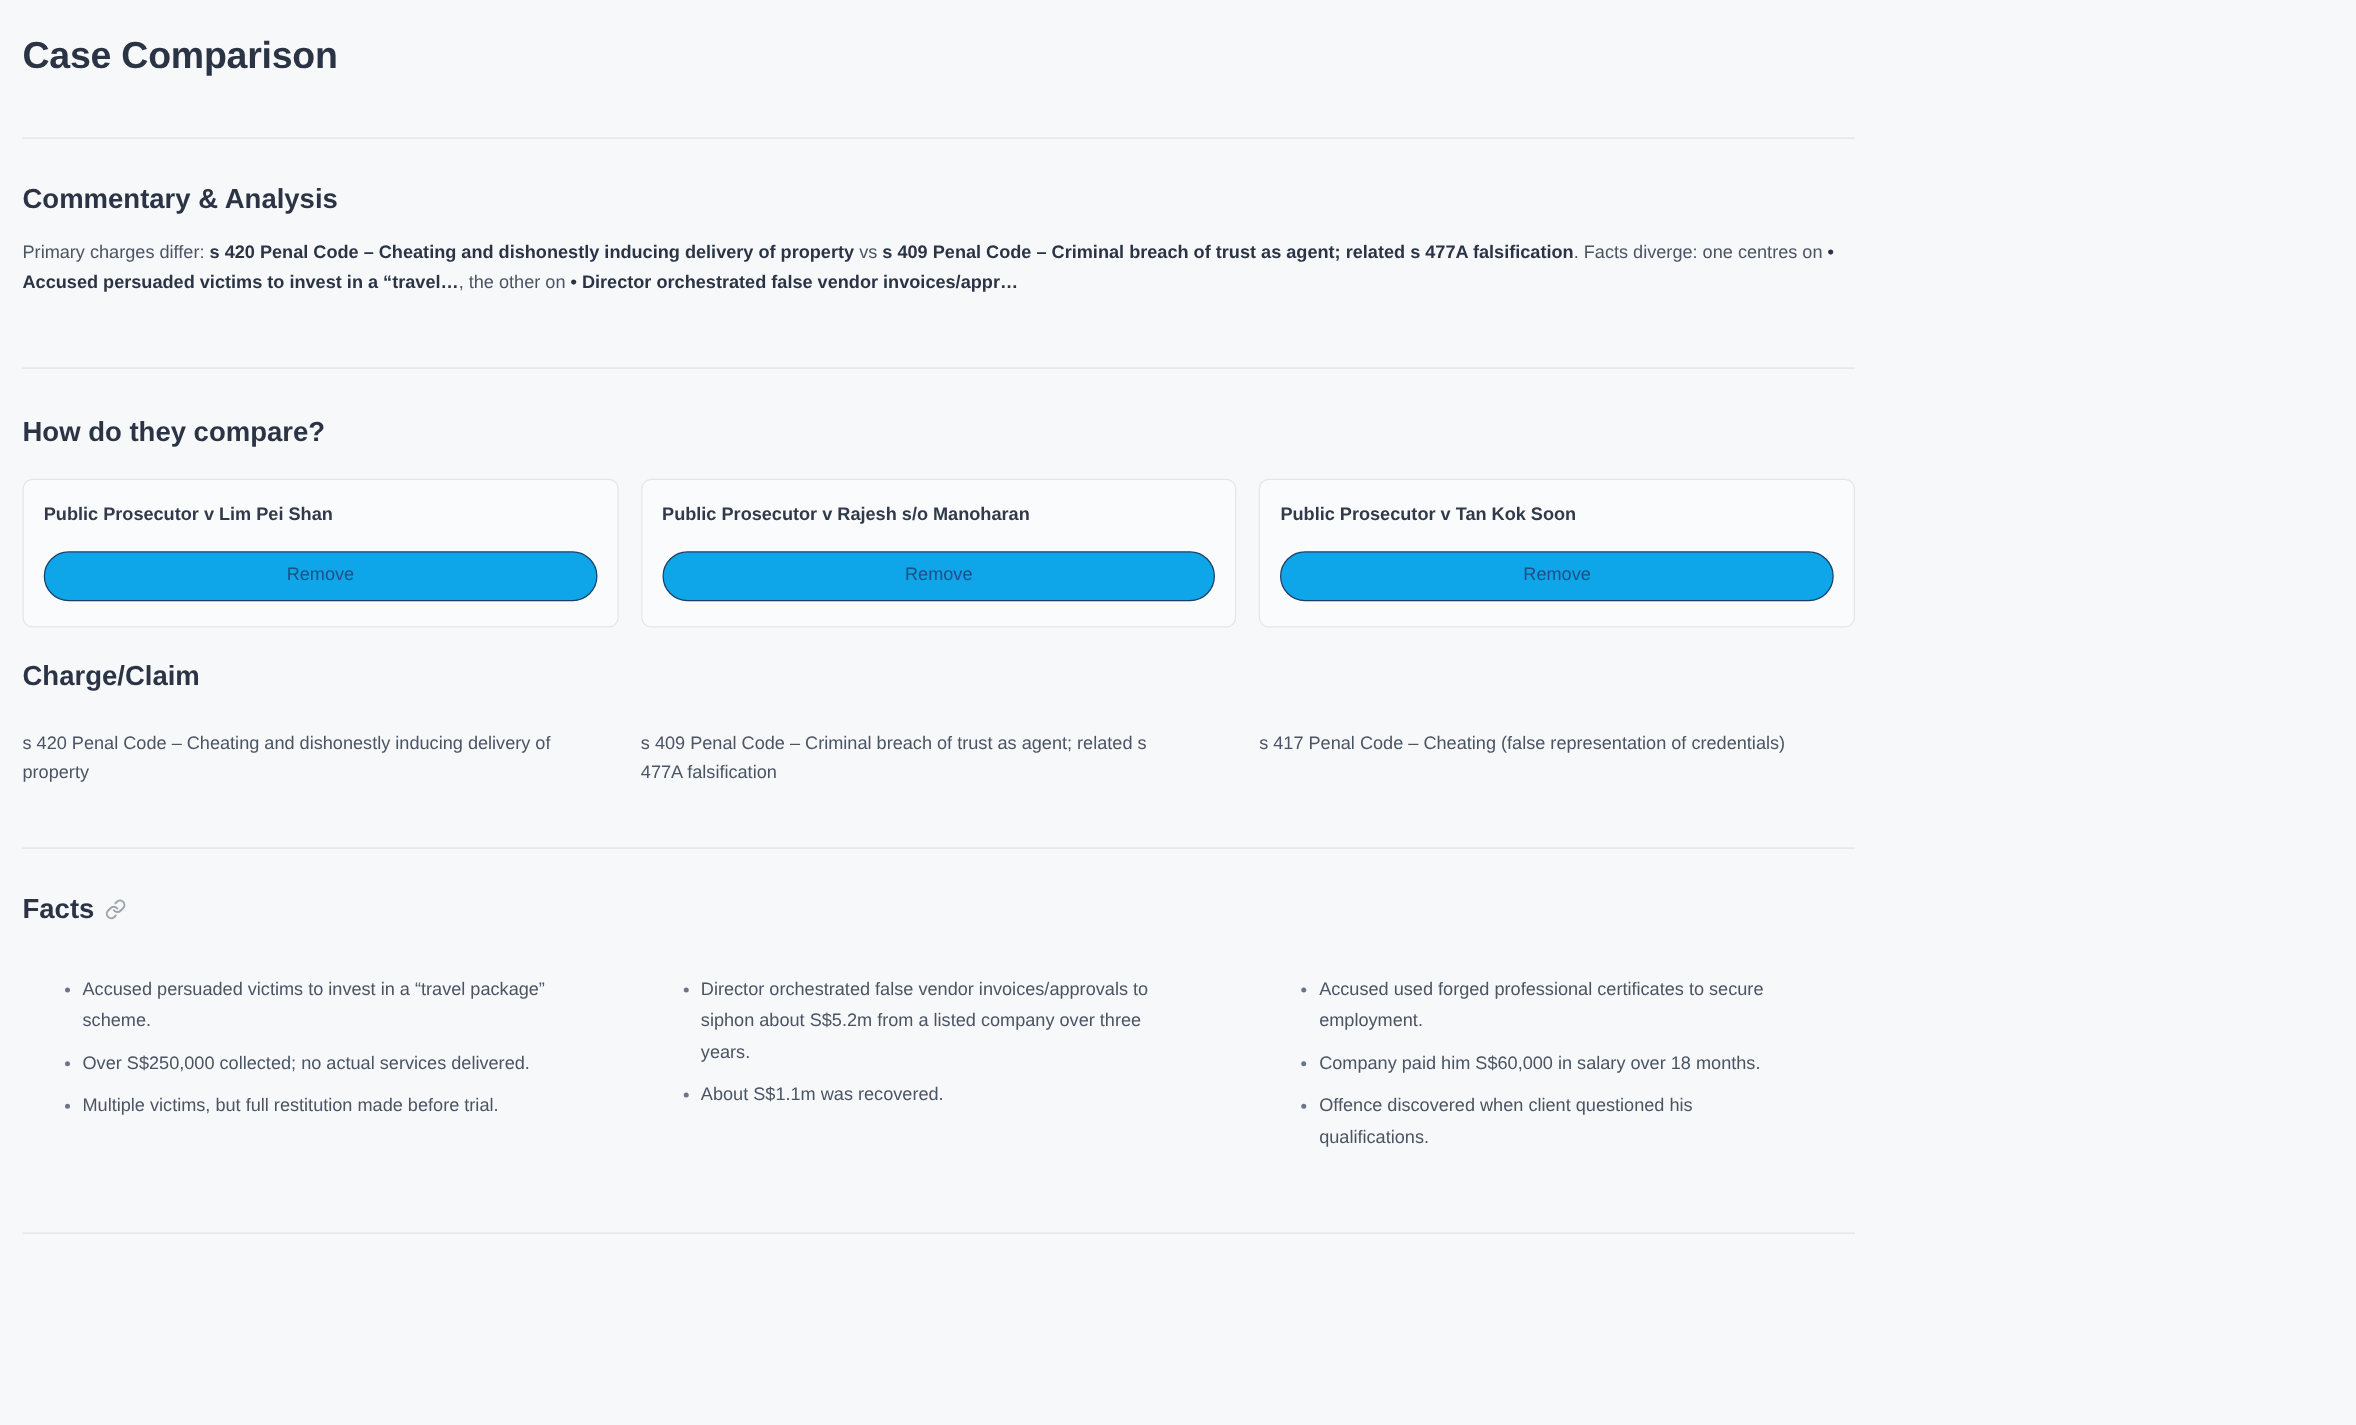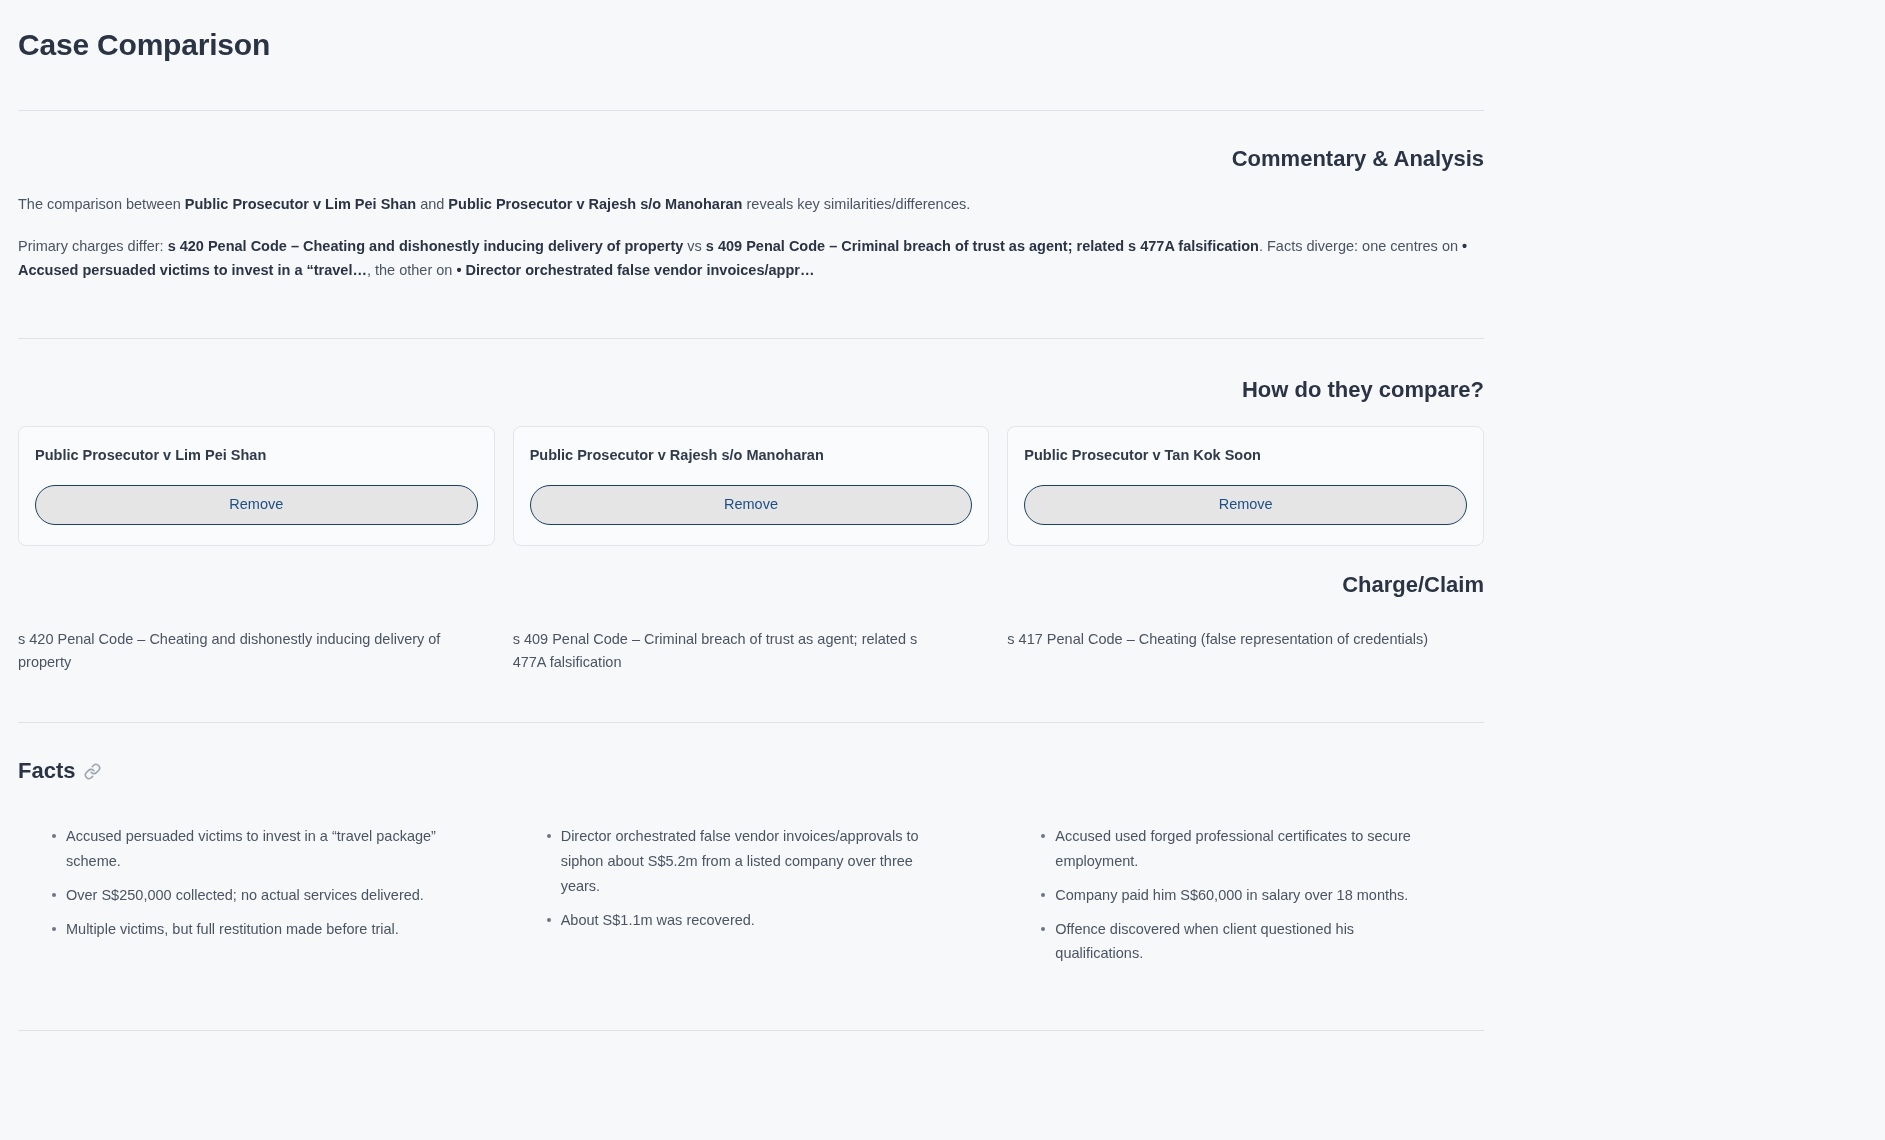--- a/index.html
+++ b/index.html
@@ -45,21 +45,20 @@
   .div-facts   { margin-top: 48px; }
   .div-bottom  { margin-top: 52px; }
 
   
   .section-heading {
     font-size: 22px;
     font-weight: bold;
     color: #2b3445;
     margin: 34px 0 0 0;
     line-height: 1.3;
-    text-align: right;
   }
   .section-heading.compare { margin-top: 37px; margin-bottom: 22px; }
   .section-heading.charge  { margin-top: 25px; margin-bottom: 0; }
   .section-heading.facts   {
     margin-top: 34px;
     margin-bottom: 0;
     display: flex;
     align-items: center;
     gap: 9px;
   }
@@ -107,21 +106,21 @@
     line-height: 1.4;
     margin-bottom: 19px;
   }
   .remove-btn {
     display: block;
     width: 100%;
     text-align: center;
     font-family: "Liberation Sans", sans-serif;
     font-size: 14.5px;
     color: #1d4f86;
-    background: #e5e5e5;
+    background: #0ea5e9;
     border: 1px solid #1b3f66;
     border-radius: 999px;
     padding: 10px 0 11px 0;
     cursor: pointer;
     line-height: 1.2;
   }
 
   
   .field-row {
     display: grid;
@@ -169,21 +168,20 @@
 
 <div class="page">
 
   <h1 class="page-title">Case Comparison</h1>
 
   <hr class="divider div-top">
 
   <section>
     <h2 class="section-heading">Commentary &amp; Analysis</h2>
 
-    <p class="commentary-para"><span>The comparison between </span><strong>Public Prosecutor v Lim Pei Shan</strong><span> and </span><strong>Public Prosecutor v Rajesh s/o Manoharan</strong><span> reveals key similarities/differences.</span></p>
 
     <p class="commentary-para second"><span>Primary charges differ: </span><strong>s 420 Penal Code – Cheating and dishonestly inducing delivery of property</strong><span> vs </span><strong>s 409 Penal Code – Criminal breach of trust as agent; related s 477A falsification</strong><span>. Facts diverge: one centres on </span><strong>• Accused persuaded victims to invest in a “travel…</strong><span>, the other on </span><strong>• Director orchestrated false vendor invoices/appr…</strong></p>
   </section>
 
   <hr class="divider div-mid">
 
   <section>
     <h2 class="section-heading compare">How do they compare?</h2>
 
     <div class="cards-row">

